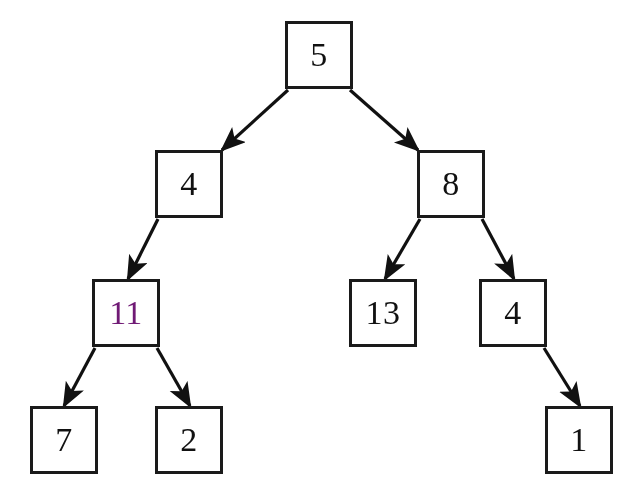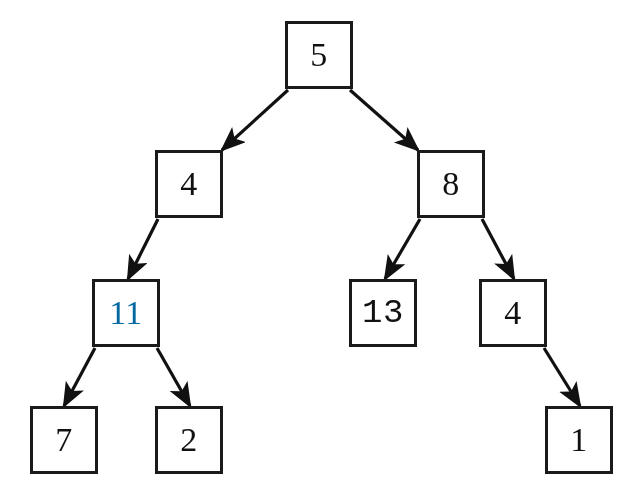--- a/index.html
+++ b/index.html
@@ -72,24 +72,24 @@
       <div class="tree-node" style="left: 285px; top: 21px; width: 68px; height: 68px; border-color: rgb(26, 26, 26); background: rgb(255, 255, 255);">
         <span class="node-label" style="color: rgb(17, 17, 17);">5</span>
       </div>
       <div class="tree-node" style="left: 155px; top: 150px; width: 68px; height: 68px; border-color: rgb(26, 26, 26); background: rgb(255, 255, 255);">
         <span class="node-label" style="color: rgb(17, 17, 17);">4</span>
       </div>
       <div class="tree-node" style="left: 417px; top: 150px; width: 68px; height: 68px; border-color: rgb(26, 26, 26); background: rgb(255, 255, 255);">
         <span class="node-label" style="color: rgb(17, 17, 17);">8</span>
       </div>
       <div class="tree-node" style="left: 92px; top: 279px; width: 68px; height: 68px; border-color: rgb(26, 26, 26); background: rgb(255, 255, 255);">
-        <span class="node-label" style="color: #0369a1;">11</span>
+        <span class="node-label" style="color: #701a75;">11</span>
       </div>
       <div class="tree-node" style="left: 349px; top: 279px; width: 68px; height: 68px; border-color: rgb(26, 26, 26); background: rgb(255, 255, 255);">
-        <span class="node-label" style="color: rgb(17, 17, 17); font-family: Liberation Mono, monospace;">13</span>
+        <span class="node-label" style="color: rgb(17, 17, 17);">13</span>
       </div>
       <div class="tree-node" style="left: 479px; top: 279px; width: 68px; height: 68px; border-color: rgb(26, 26, 26); background: rgb(255, 255, 255);">
         <span class="node-label" style="color: rgb(17, 17, 17);">4</span>
       </div>
       <div class="tree-node" style="left: 30px; top: 406px; width: 68px; height: 68px; border-color: rgb(26, 26, 26); background: rgb(255, 255, 255);">
         <span class="node-label" style="color: rgb(17, 17, 17);">7</span>
       </div>
       <div class="tree-node" style="left: 155px; top: 406px; width: 68px; height: 68px; border-color: rgb(26, 26, 26); background: rgb(255, 255, 255);">
         <span class="node-label" style="color: rgb(17, 17, 17);">2</span>
       </div>

